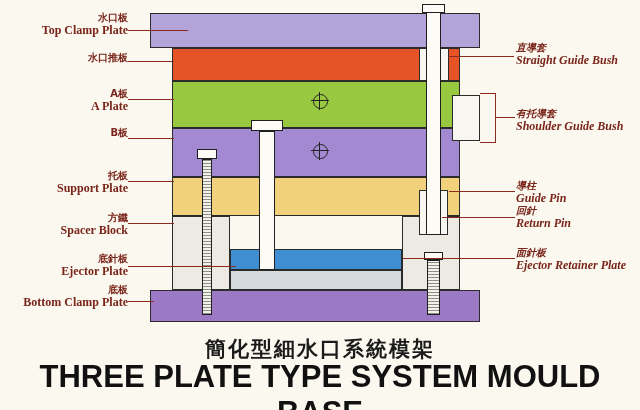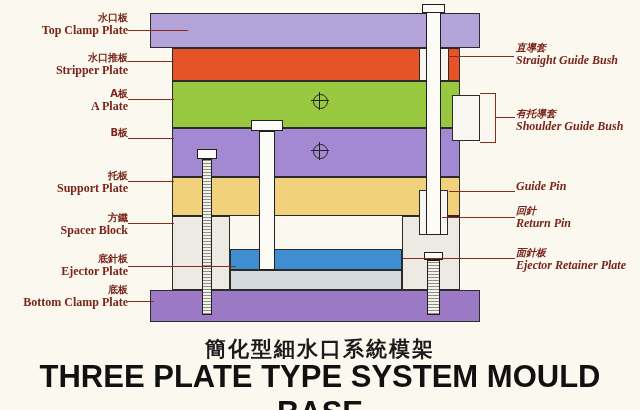--- a/index.html
+++ b/index.html
@@ -119,21 +119,20 @@
   <div class="lead" style="left:449px;top:191px;width:66px;"></div>
   <div class="lead" style="left:442px;top:217px;width:73px;"></div>
   <div class="lead" style="left:403px;top:258px;width:112px;"></div>
 
   <div class="lbl lbl-l" style="top:12px;">
     <div class="zh">水口板</div>
     <div class="en">Top Clamp Plate</div>
   </div>
   <div class="lbl lbl-l" style="top:52px;">
     <div class="zh">水口推板</div>
-    <div class="en">Stripper Plate</div>
   </div>
   <div class="lbl lbl-l" style="top:88px;">
     <div class="zh">A板</div>
     <div class="en">A Plate</div>
   </div>
   <div class="lbl lbl-l" style="top:127px;">
     <div class="zh">B板</div>
   </div>
   <div class="lbl lbl-l" style="top:170px;">
     <div class="zh">托板</div>
@@ -154,20 +153,21 @@
 
   <div class="lbl lbl-r" style="top:42px;">
     <div class="zh">直導套</div>
     <div class="en">Straight Guide Bush</div>
   </div>
   <div class="lbl lbl-r" style="top:108px;">
     <div class="zh">有托導套</div>
     <div class="en">Shoulder Guide Bush</div>
   </div>
   <div class="lbl lbl-r" style="top:180px;">
+    <div class="zh">導柱</div>
     <div class="en">Guide Pin</div>
   </div>
   <div class="lbl lbl-r" style="top:205px;">
     <div class="zh">回針</div>
     <div class="en">Return Pin</div>
   </div>
   <div class="lbl lbl-r" style="top:247px;">
     <div class="zh">面針板</div>
     <div class="en">Ejector Retainer Plate</div>
   </div>

